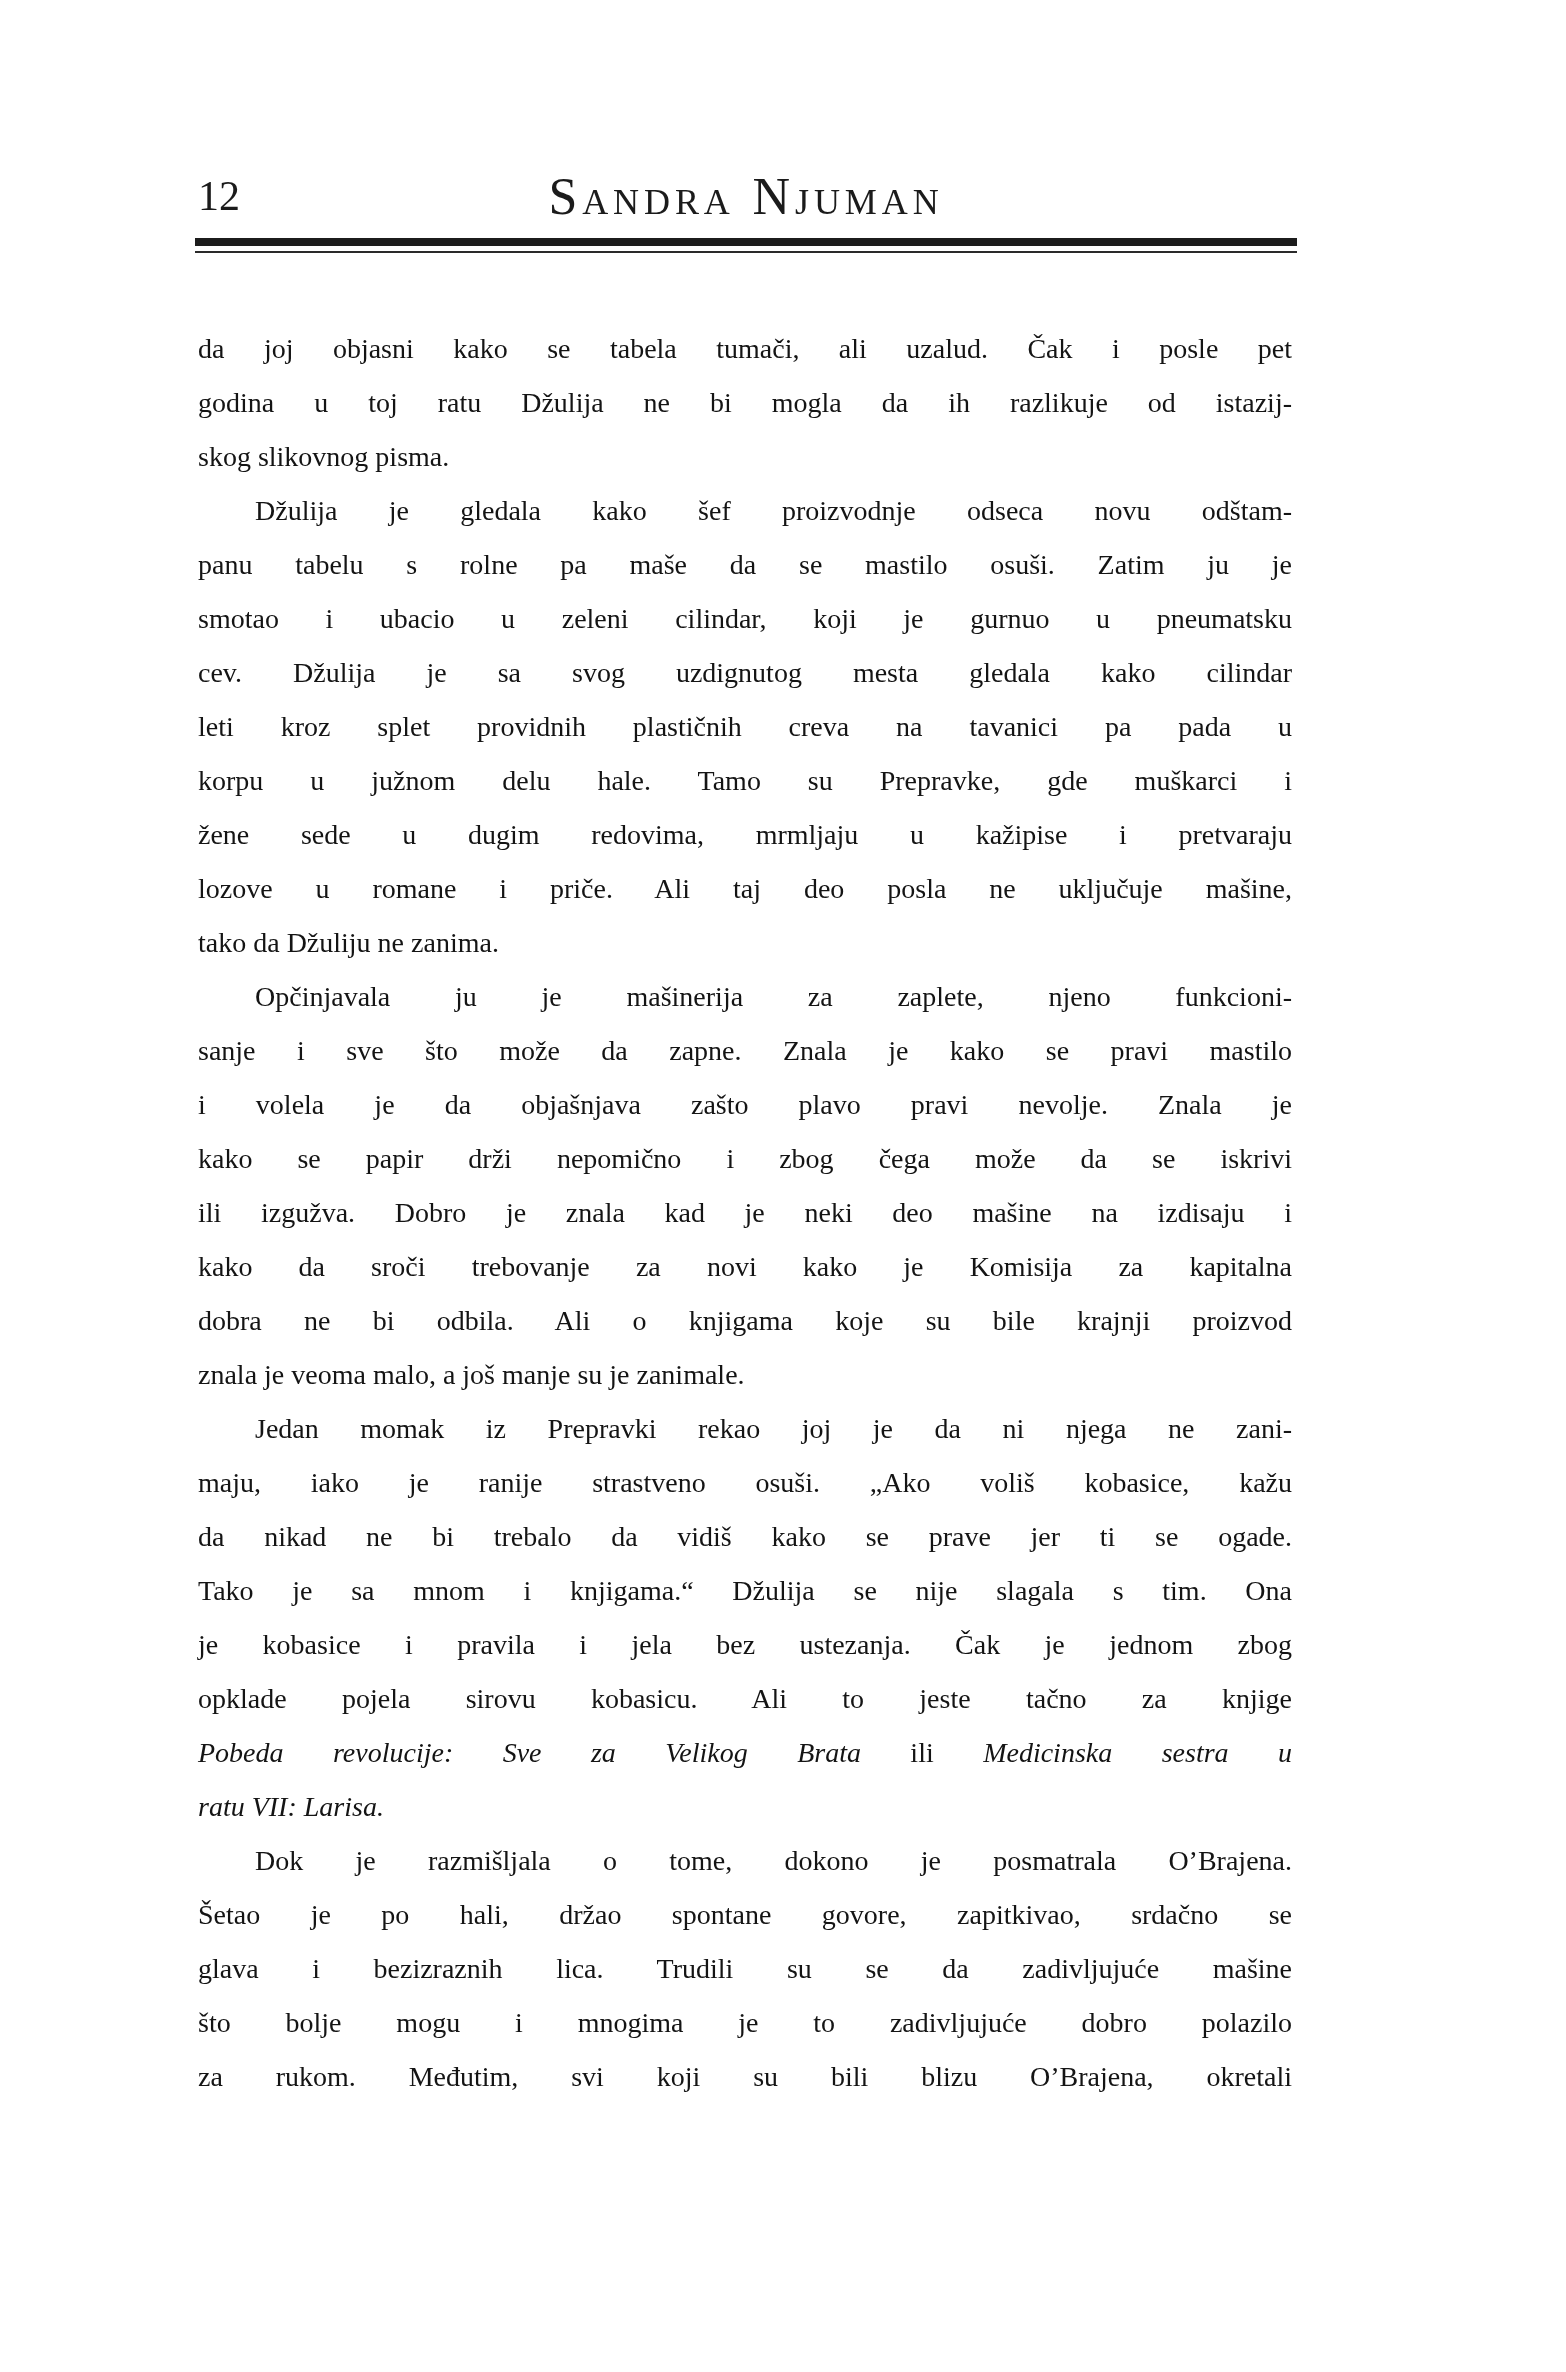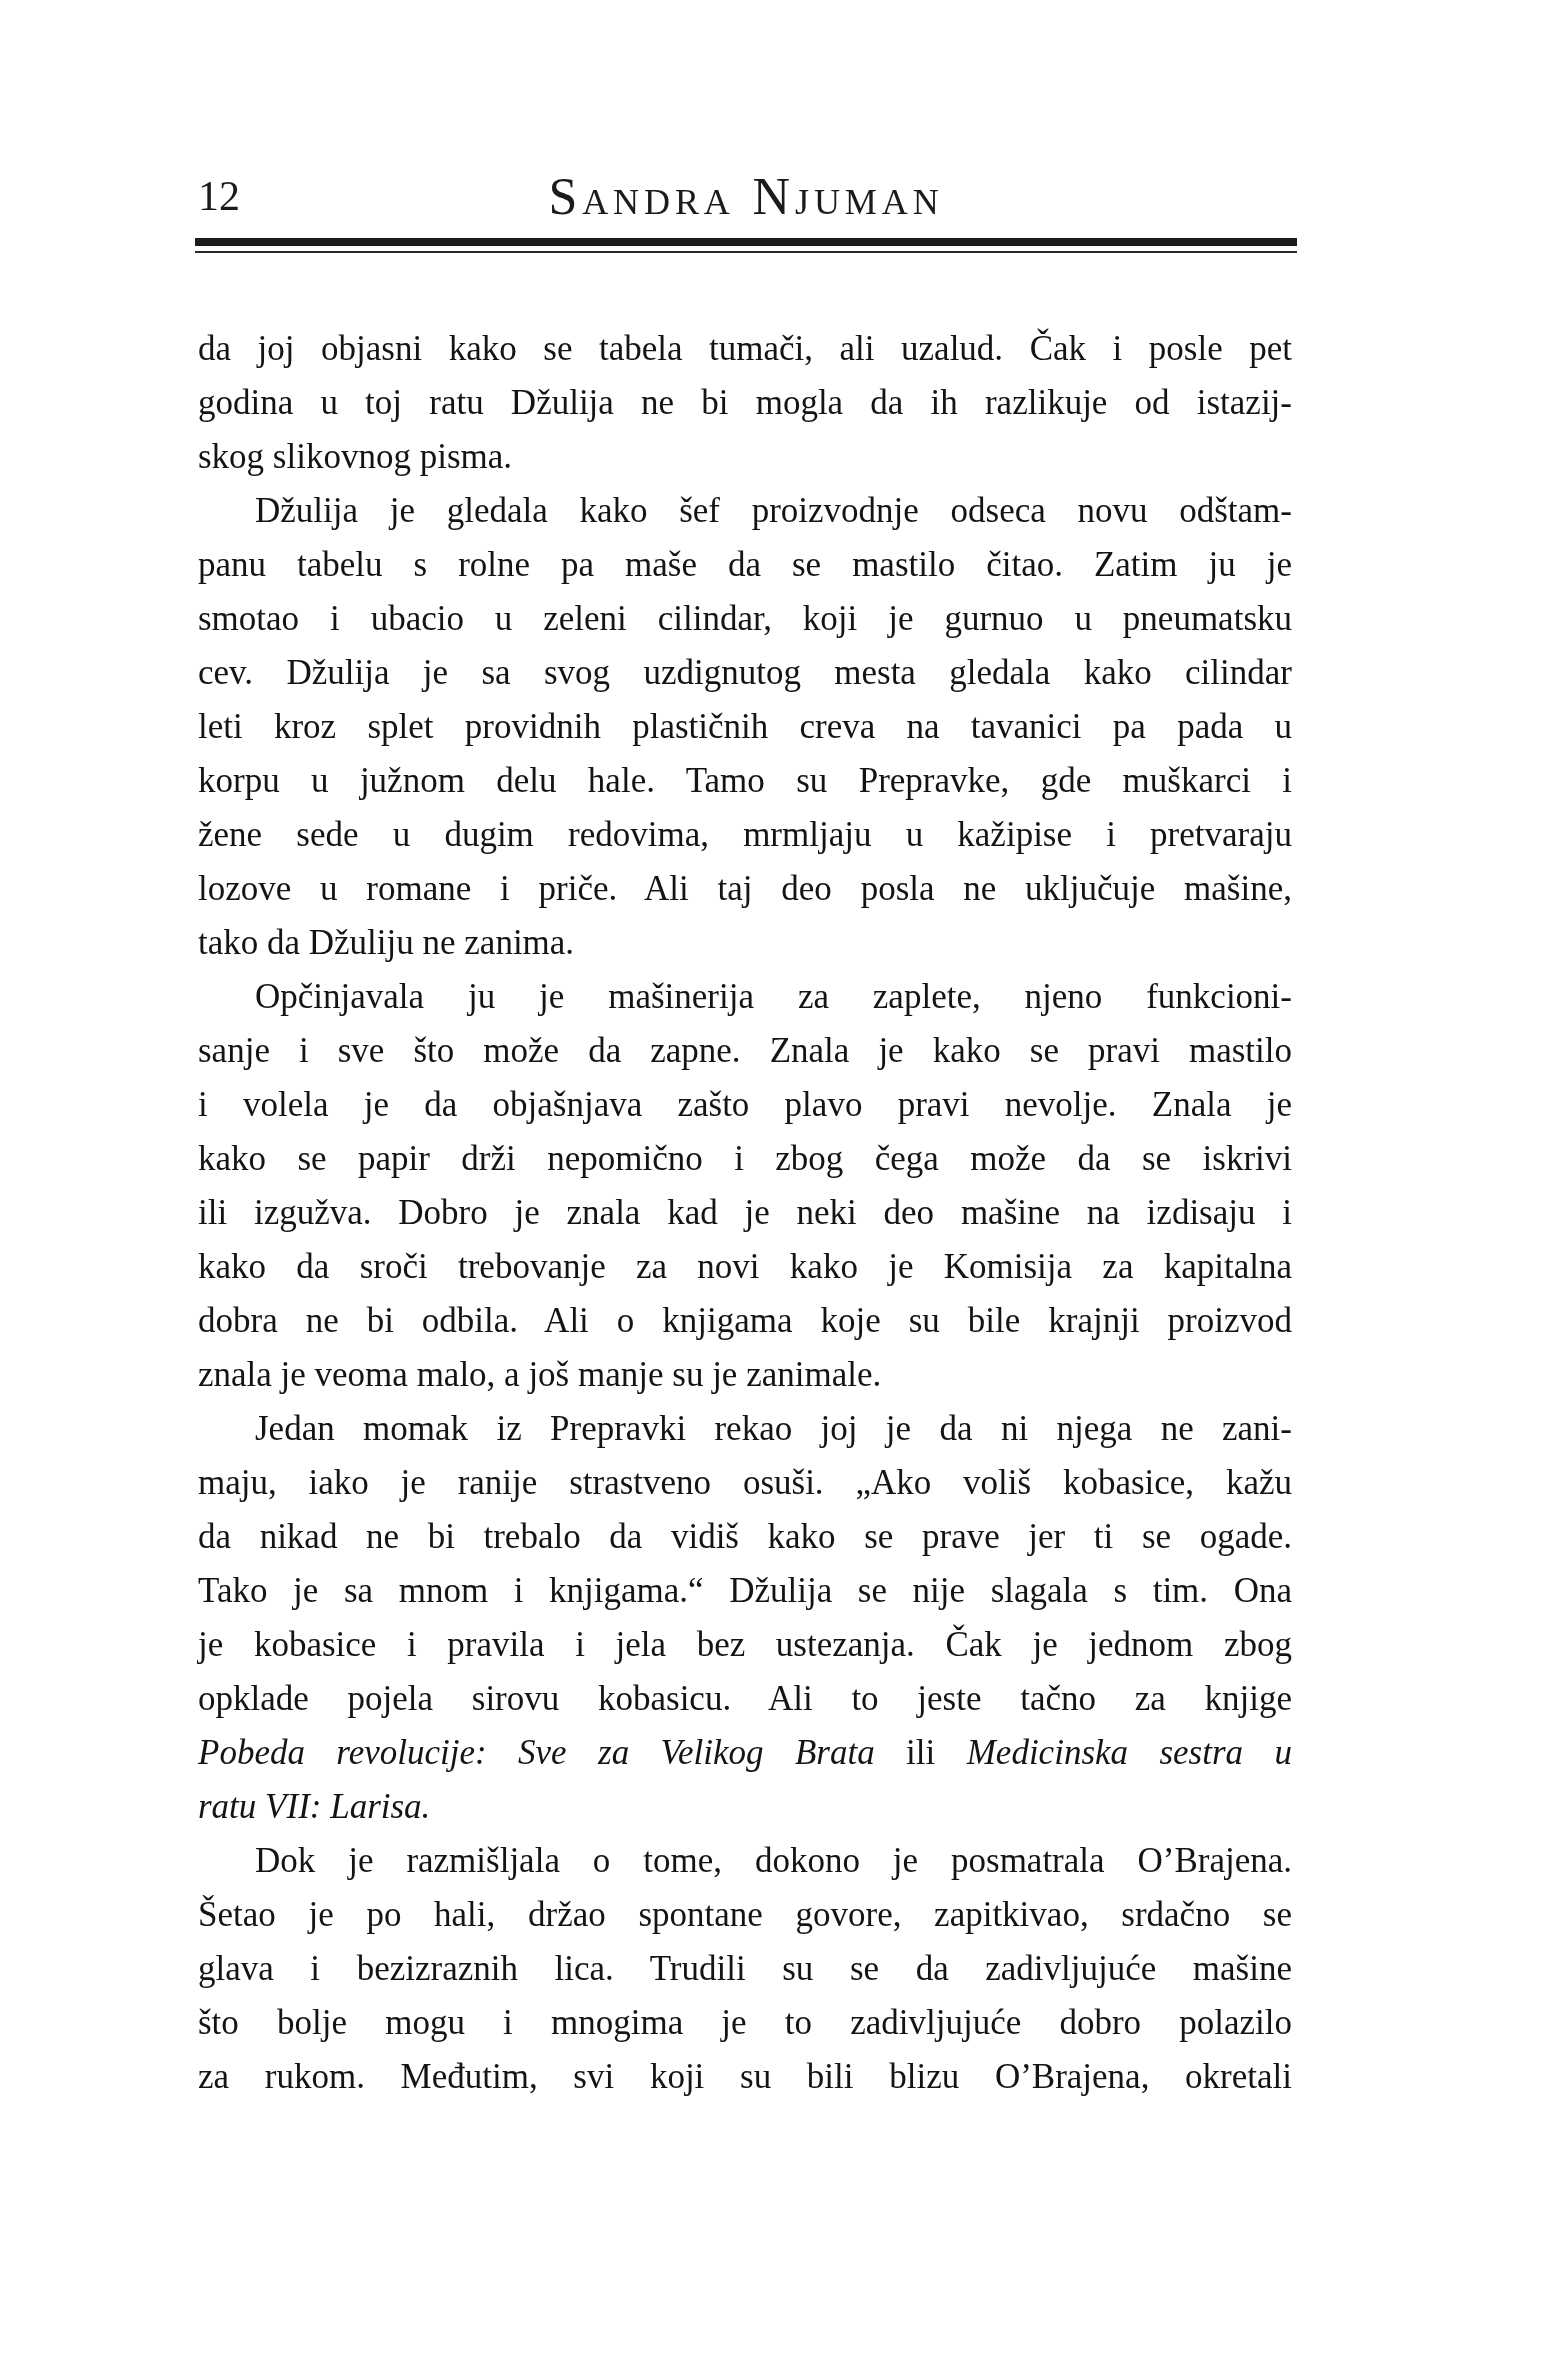--- a/index.html
+++ b/index.html
@@ -58,21 +58,21 @@
     top: 251px;
     height: 2px;
     background: #2a2a2a;
   }
   
   .text-body {
     position: absolute;
     left: 198px;
     top: 322px;
     width: 1094px;
-    font-size: 35px;
+    font-size: 28px;
     line-height: 54px;
     color: #141414;
   }
   .paragraph { margin: 0; }
   .line {
     width: 100%;
   }
   .line.justify {
     text-align: justify;
     text-align-last: justify;
@@ -101,21 +101,21 @@
   <div class="rule-thin"></div>
 
   <div class="text-body">
       <div class="paragraph">
         <div class="line justify"><span class="segment">da joj objasni kako se tabela tumači, ali uzalud. Čak i posle pet</span></div>
         <div class="line justify"><span class="segment">godina u toj ratu Džulija ne bi mogla da ih razlikuje od istazij-</span></div>
         <div class="line last"><span class="segment">skog slikovnog pisma.</span></div>
       </div>
       <div class="paragraph">
         <div class="line justify indent"><span class="segment">Džulija je gledala kako šef proizvodnje odseca novu odštam-</span></div>
-        <div class="line justify"><span class="segment">panu tabelu s rolne pa maše da se mastilo čitao. Zatim ju je</span></div>
+        <div class="line justify"><span class="segment">panu tabelu s rolne pa maše da se mastilo osuši. Zatim ju je</span></div>
         <div class="line justify"><span class="segment">smotao i ubacio u zeleni cilindar, koji je gurnuo u pneumatsku</span></div>
         <div class="line justify"><span class="segment">cev. Džulija je sa svog uzdignutog mesta gledala kako cilindar</span></div>
         <div class="line justify"><span class="segment">leti kroz splet providnih plastičnih creva na tavanici pa pada u</span></div>
         <div class="line justify"><span class="segment">korpu u južnom delu hale. Tamo su Prepravke, gde muškarci i</span></div>
         <div class="line justify"><span class="segment">žene sede u dugim redovima, mrmljaju u kažipise i pretvaraju</span></div>
         <div class="line justify"><span class="segment">lozove u romane i priče. Ali taj deo posla ne uključuje mašine,</span></div>
         <div class="line last"><span class="segment">tako da Džuliju ne zanima.</span></div>
       </div>
       <div class="paragraph">
         <div class="line justify indent"><span class="segment">Opčinjavala ju je mašinerija za zaplete, njeno funkcioni-</span></div>

